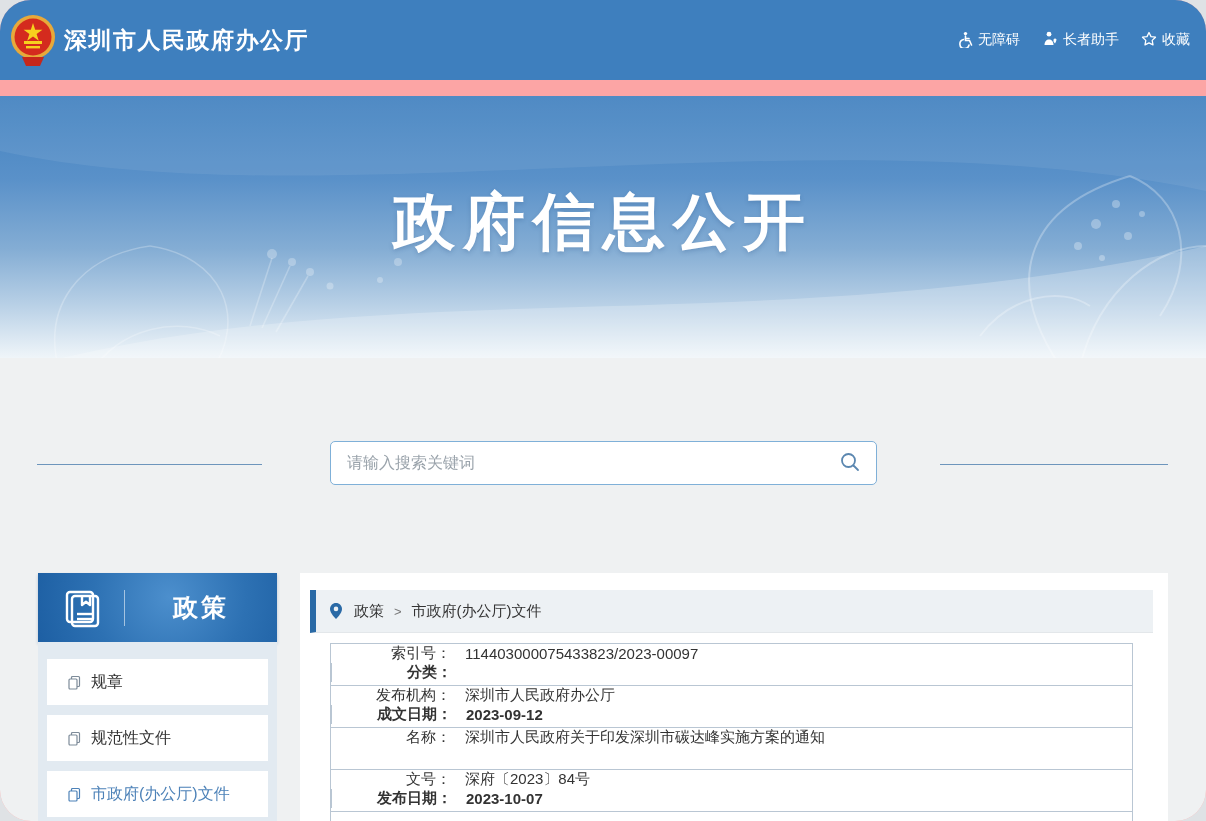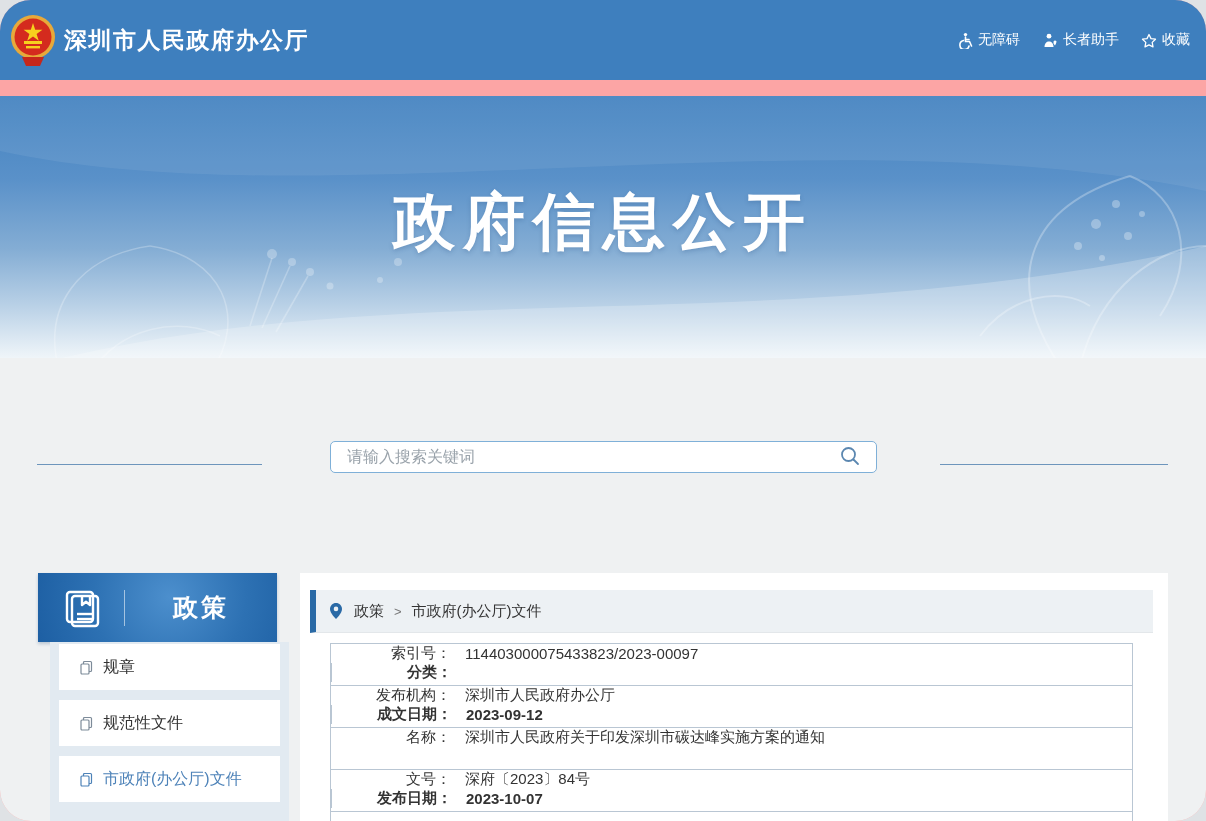--- a/index.html
+++ b/index.html
@@ -4,48 +4,48 @@
 <style>
   html,body{margin:0;padding:0;background:#dfe2e5;}
   *{box-sizing:border-box;font-family:"Liberation Sans","DejaVu Sans",sans-serif;}
   .page{position:relative;width:1206px;height:821px;overflow:hidden;background:#fca5a5;border-radius:31px;}
 
   
   .top-header{position:absolute;top:0;left:0;width:1206px;height:80px;background:#3e7fbe;z-index:5;}
   .emblem{position:absolute;left:8px;top:13px;width:50px;height:54px;}
   .site-title{position:absolute;left:64px;top:25px;font-size:23px;font-weight:bold;color:#ffffff;letter-spacing:1.5px;white-space:nowrap;}
   .header-links{position:absolute;right:16px;top:0;height:80px;display:flex;align-items:center;gap:22px;}
-  .hlink{display:flex;align-items:flex-end;gap:5px;color:#ffffff;font-size:14px;cursor:pointer;white-space:nowrap;}
+  .hlink{display:flex;align-items:flex-start;gap:5px;color:#ffffff;font-size:14px;cursor:pointer;white-space:nowrap;}
   .hlink svg{display:block;}
 
   
   .banner{position:absolute;top:96px;left:0;width:1206px;height:278px;overflow:hidden;
     background:linear-gradient(180deg,#4282c0 0%,#5a91c9 30%,#84add4 55%,#b8d0e6 75%,#e9f1f7 92%,#ffffff 100%);}
   .banner-deco{position:absolute;top:0;left:0;}
   .banner-title{position:relative;margin-top:84px;text-align:center;font-size:62px;font-weight:bold;color:#ffffff;letter-spacing:8px;text-shadow:0 2px 4px rgba(40,80,130,0.25);}
 
   
   .content{position:absolute;top:358px;left:0;width:1206px;height:463px;background:#eff1f2;}
 
   
   .search-line{position:absolute;top:106px;height:1px;background:#6d95bc;}
   .search-line.left{left:37px;width:225px;}
   .search-line.right{left:940px;width:228px;}
-  .search-box{position:absolute;left:330px;top:83px;width:547px;height:32px;background:#ffffff;border:1px solid #7fb0d8;border-radius:5px;display:flex;align-items:center;}
+  .search-box{position:absolute;left:330px;top:83px;width:547px;height:44px;background:#ffffff;border:1px solid #7fb0d8;border-radius:5px;display:flex;align-items:center;}
   .search-input{flex:1;border:none;outline:none;background:transparent;font-size:16px;color:#333;padding:0 0 0 16px;height:44px;}
   .search-input::placeholder{color:#9aa3ab;}
   .search-btn{width:52px;height:46px;display:flex;align-items:center;justify-content:center;cursor:pointer;background:transparent;border:none;}
 
   
   .side-header{position:absolute;left:38px;top:215px;width:239px;height:69px;display:flex;align-items:center;
     background:radial-gradient(circle at 55% 35%, #4c8fcd 0%, #2d71b3 55%, #1d5fa3 100%);box-shadow:0 2px 3px rgba(30,70,120,0.25);}
   .side-header .book-wrap{width:86px;display:flex;justify-content:center;}
   .side-header .vline{width:1px;height:36px;background:rgba(255,255,255,0.55);}
   .side-header .side-title{flex:1;text-align:center;color:#ffffff;font-size:25px;font-weight:bold;letter-spacing:3px;}
-  .side-list{position:absolute;left:50px;top:284px;width:239px;height:179px;background:#e2eaf1;padding-top:2px;}
+  .side-list{position:absolute;left:38px;top:284px;width:239px;height:179px;background:#e2eaf1;padding-top:17px;}
   .side-item{height:46px;margin:0 9px 10px 9px;background:#ffffff;display:flex;align-items:center;padding-left:20px;font-size:16px;color:#333333;cursor:pointer;}
   .side-item svg{margin-right:9px;flex:none;color:#7d8b99;}
   .side-item.active{color:#4d82b8;}
   .side-item.active svg{color:#4d82b8;}
 
   
   .main-panel{position:absolute;left:300px;top:215px;width:868px;height:248px;background:#ffffff;}
   .breadcrumb{position:absolute;left:10px;top:17px;width:843px;height:43px;background:#edf1f4;border-left:6px solid #2a6aa6;display:flex;align-items:center;padding-left:12px;border-bottom:1px solid #e3e7ea;}
   .breadcrumb .pin{margin-right:10px;display:flex;}
   .crumb{font-size:15px;color:#333;cursor:pointer;white-space:nowrap;}

